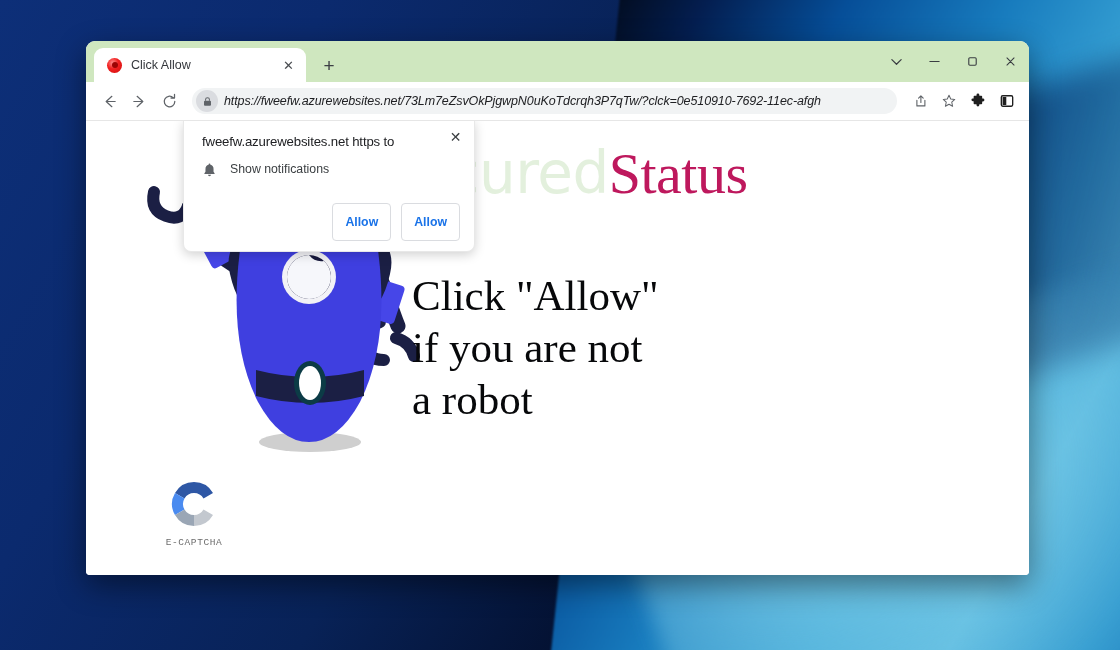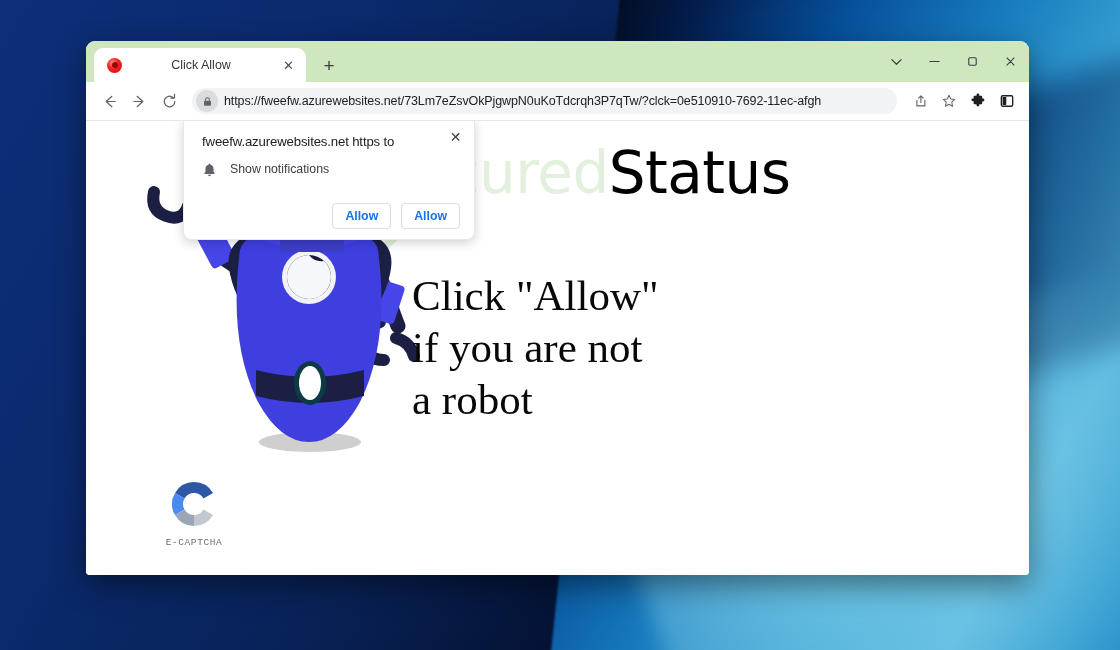--- a/index.html
+++ b/index.html
@@ -73,21 +73,20 @@
   }
 
   
   .tabstrip {
     position: relative;
     height: 41px;
     background: #cfe7bf;
     display: flex;
     align-items: flex-end;
     padding-left: 8px;
-    text-align: center;
   }
   .tab {
     position: relative;
     display: flex;
     align-items: center;
     gap: 9px;
     height: 34px;
     width: 212px;
     padding: 0 9px 0 13px;
     background: #ffffff;
@@ -184,20 +183,21 @@
     margin-right: 6px;
   }
   .urltext {
     font-size: 12.5px;
     color: #202124;
     white-space: nowrap;
     overflow: hidden;
     text-overflow: clip;
     flex: 1 1 auto;
     letter-spacing: -0.1px;
+    font-style: italic;
   }
   .tbicon {
     width: 26px; height: 26px;
     display: flex; align-items: center; justify-content: center;
     color: #5f6368;
     flex: 0 0 auto;
   }
   .tbicon.dark { color: #1f1f1f; }
 
   
@@ -227,21 +227,21 @@
     position: absolute;
     left: 290px;
     top: 18px;
     font-size: 58px;
     font-weight: 400;
     letter-spacing: -0.5px;
     white-space: nowrap;
     font-family: "DejaVu Sans", sans-serif;
   }
   .wm-a { color: #e3f0dd; }
-  .wm-b { color: #000000; }
+  .wm-b { color: #be185d; font-family: Liberation Serif, serif; }
 
   
   .headline {
     position: absolute;
     left: 326px;
     top: 149px;
     font-family: "Liberation Serif", "DejaVu Serif", serif;
     font-size: 43px;
     line-height: 52px;
     color: #07080a;
@@ -312,21 +312,21 @@
     font-size: 12.3px;
     color: #3c4043;
   }
   .perm-actions {
     display: flex;
     justify-content: flex-end;
     gap: 10px;
   }
   .perm-btn {
     min-width: 58px;
-    height: 26px;
+    height: 38px;
     padding: 0 12px;
     background: #ffffff;
     border: 1px solid #dadce0;
     border-radius: 4px;
     color: #1a73e8;
     font-size: 12.3px;
     font-weight: 600;
     display: flex;
     align-items: center;
     justify-content: center;

